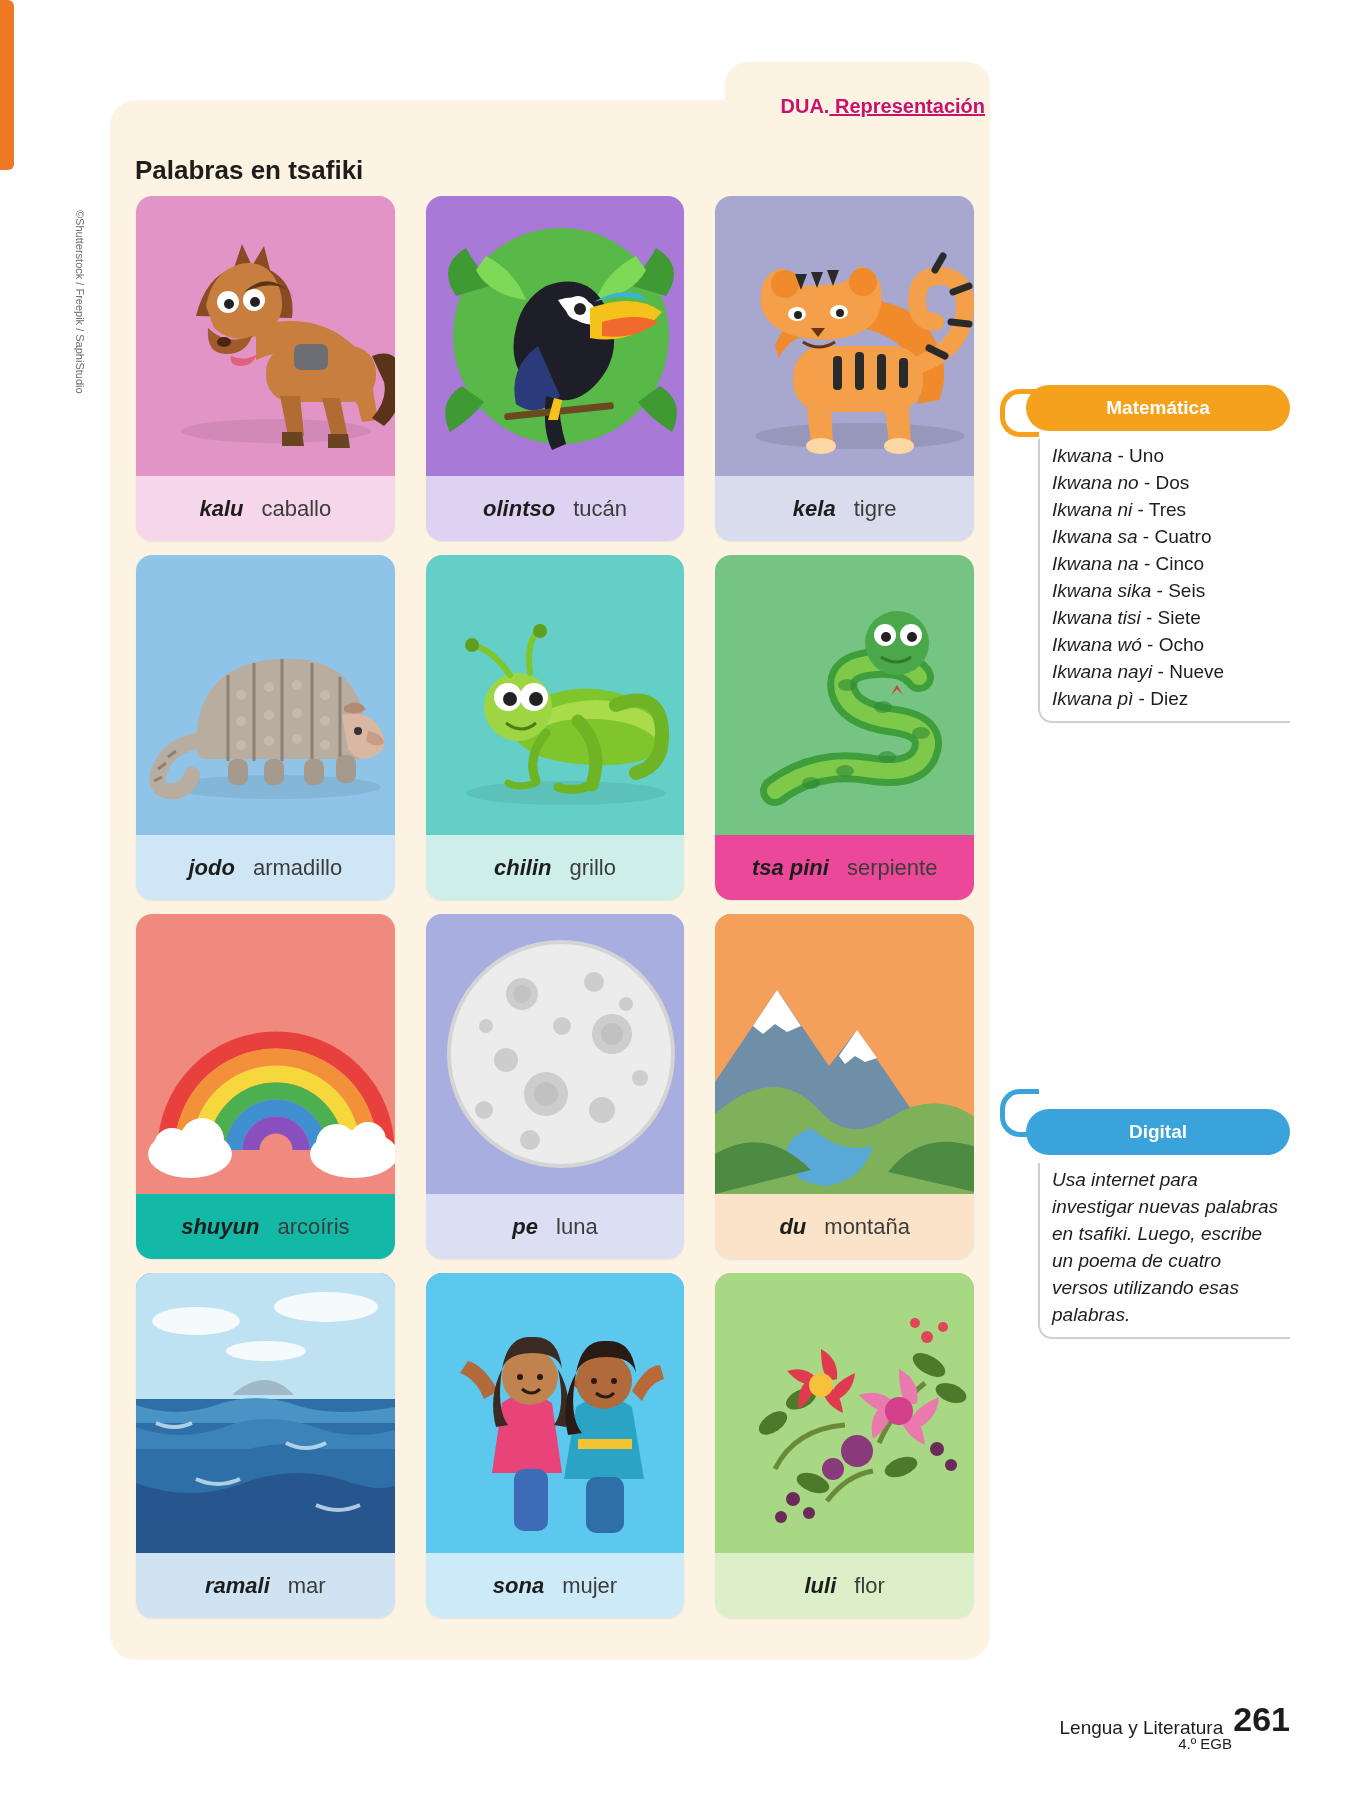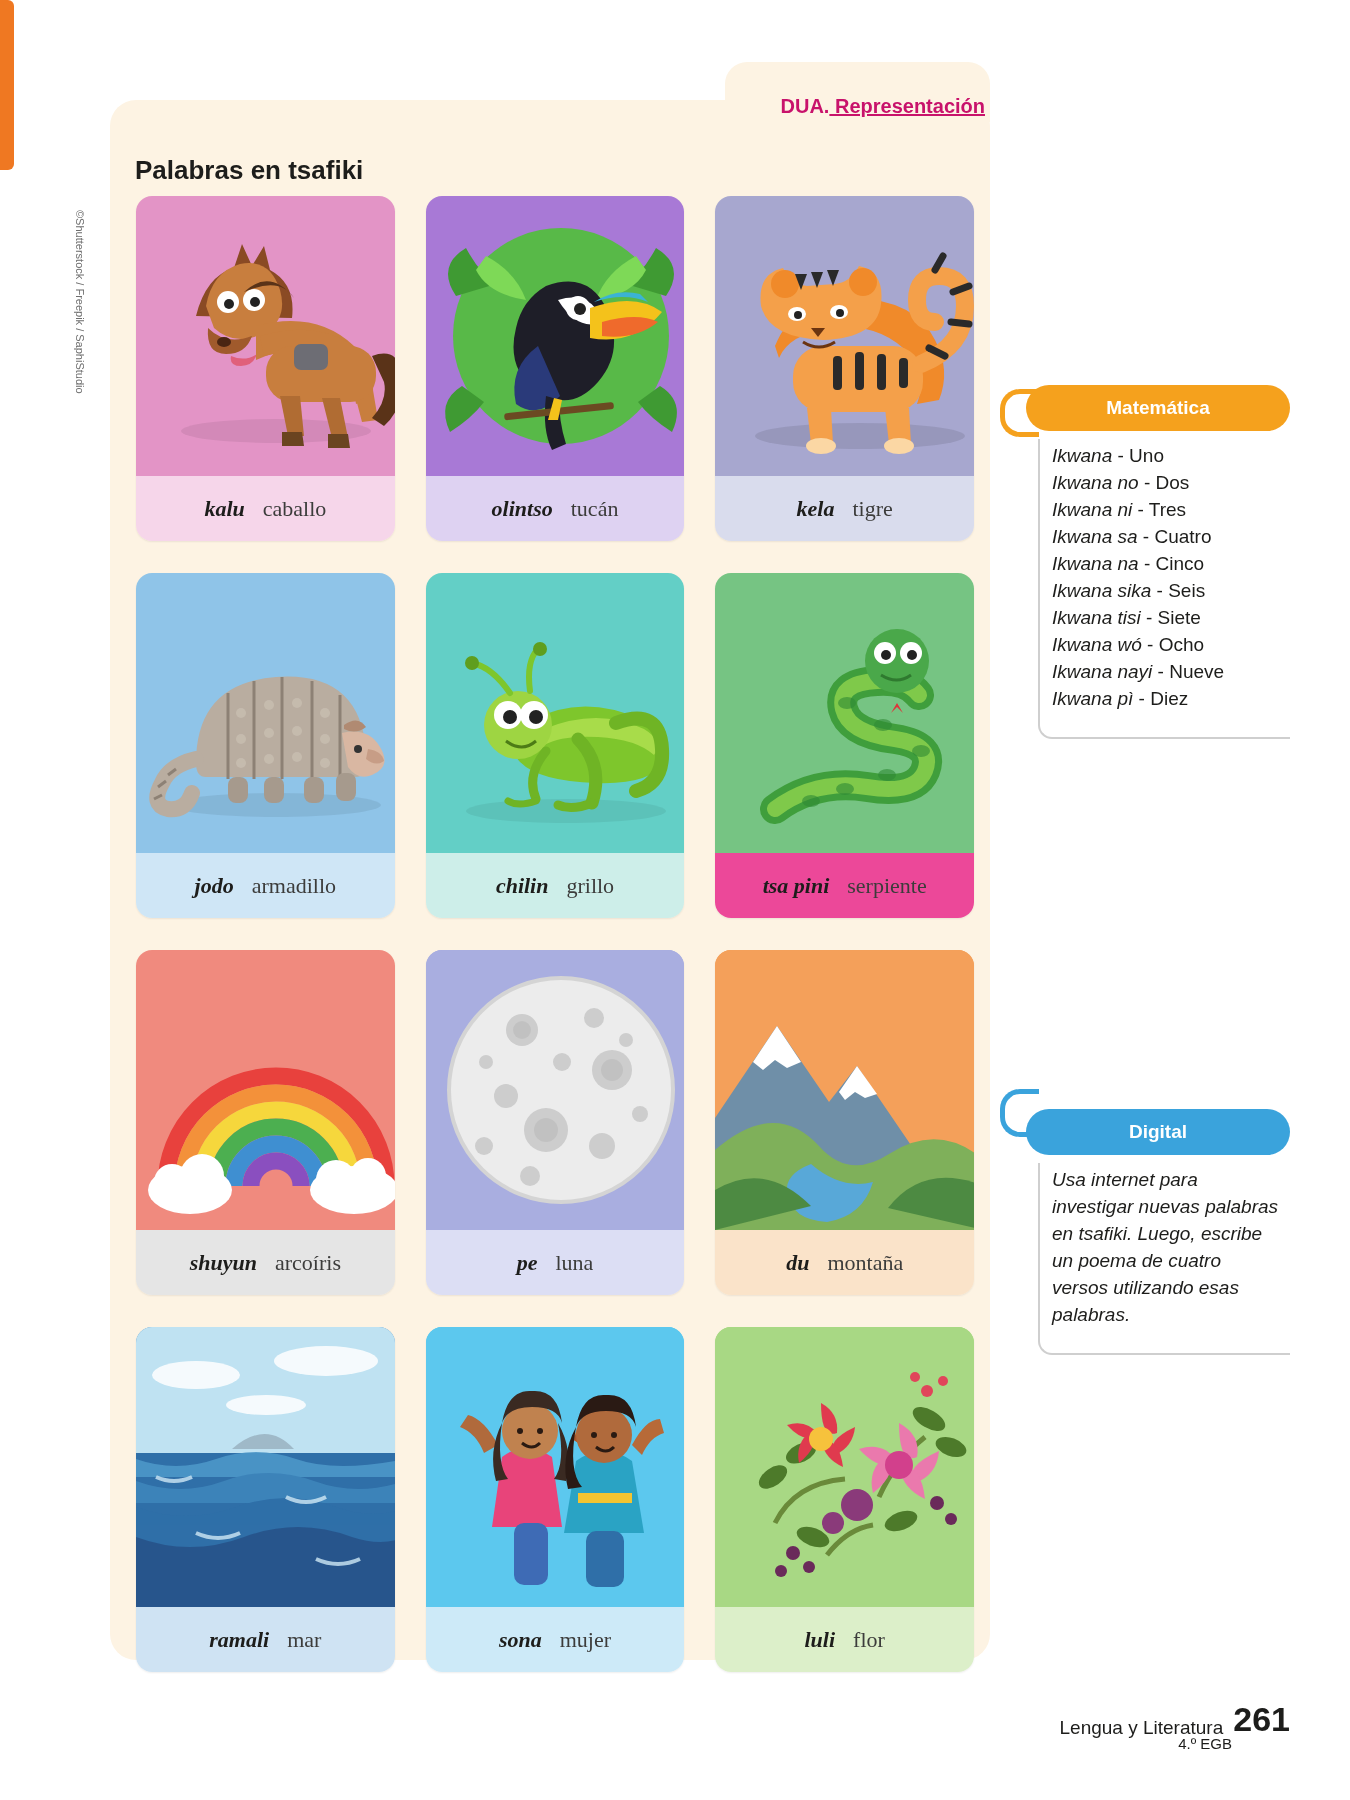--- a/index.html
+++ b/index.html
@@ -34,41 +34,41 @@
   }
   .credit{
     position:absolute;left:86px;top:210px;
     transform-origin:left top;transform:rotate(90deg);
     font-size:11px;color:#6d6d6d;white-space:nowrap;
   }
   
   .grid{
     position:absolute;left:136px;top:196px;width:838px;
   }
-  .row{display:flex;gap:31px;margin-bottom:32px;font-family:Liberation Serif, serif;}
+  .row{display:flex;gap:31px;margin-bottom:14px;}
   .card{
     width:269px;border-radius:16px;overflow:hidden;
     box-shadow:0 1px 2px rgba(0,0,0,0.07);
     display:flex;flex-direction:column;
   }
   .card .art{height:280px;position:relative;overflow:hidden;}
   .card .label{
     height:65px;display:flex;align-items:center;justify-content:center;gap:18px;
     font-size:22px;
   }
   .label .ts{font-style:italic;font-weight:bold;color:#1d1d1b;}
   .label .es{color:#3c3c3b;}
   
   .callout{position:absolute;}
   .callout .head{
     height:46px;border-radius:23px;display:flex;align-items:center;justify-content:center;
     color:#fff;font-weight:bold;font-size:19px;
   }
   .callout .body{
-    margin-left:38px;margin-top:8px;padding:4px 10px 24px 12px;
+    margin-left:38px;margin-top:8px;padding:4px 10px 8px 12px;
     border-left:2px solid #cfcfcf;border-bottom:2px solid #cfcfcf;border-bottom-left-radius:14px;
     font-size:19px;line-height:1.42;color:#1d1d1b;
   }
   .c-hook{
     position:absolute;left:0;top:4px;width:34px;height:38px;
     border:5px solid;border-right:none;border-radius:20px 0 0 20px;
   }
   .mat-i{font-style:italic;}
   .digital-text{font-style:italic;font-size:19px;line-height:1.42;}
   
@@ -309,21 +309,21 @@
       </g>
       <g fill="#fff">
         <ellipse cx="54" cy="240" rx="42" ry="24"></ellipse>
               <circle cx="36" cy="232" r="18"></circle>
               <circle cx="66" cy="226" r="22"></circle>
         <ellipse cx="218" cy="240" rx="44" ry="24"></ellipse>
               <circle cx="200" cy="230" r="20"></circle>
               <circle cx="232" cy="226" r="18"></circle>
       </g>
           </svg></div>
-      <div class="label" style="background:#e5e5e5">
+      <div class="label" style="background:#14b8a6">
         <span class="ts">shuyun</span>
         <span class="es">arcoíris</span>
       </div>
     </div>
       <div class="card">
       <div class="art" style="background:#a9aee0"><svg viewBox="0 0 269 280" width="269" height="280" preserveAspectRatio="xMidYMid slice">
       <rect width="269" height="280" fill="#a9aee0"></rect>
       <circle cx="135" cy="140" r="112" fill="#ececec"></circle>
       <circle cx="135" cy="140" r="112" fill="none" stroke="#d4d4d4" stroke-width="4"></circle>
       <g fill="#cdcdcd">

